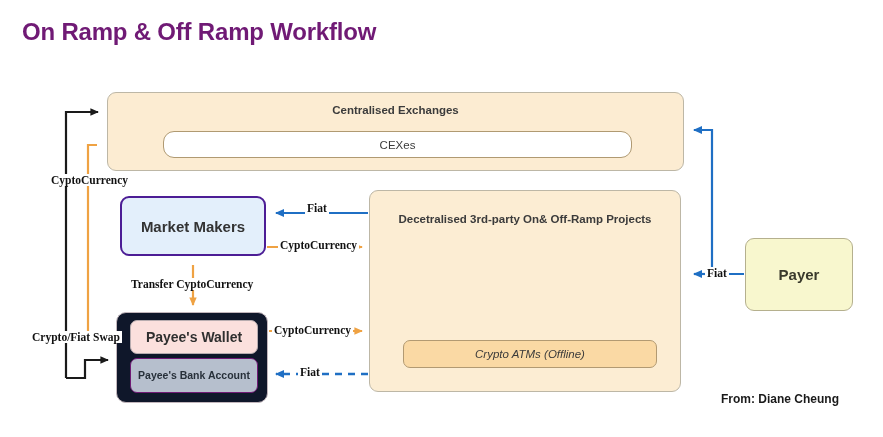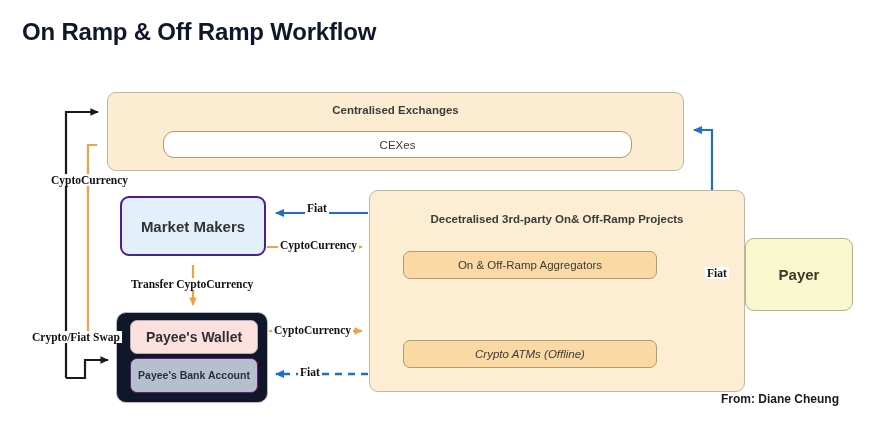--- a/index.html
+++ b/index.html
@@ -22,21 +22,21 @@
     width: 883px;
     height: 437px;
   }
 
   .title {
     position: absolute;
     left: 22px;
     top: 18px;
     font-size: 24px;
     font-weight: bold;
-    color: #0f172a;
+    color: #701a75;
     letter-spacing: -0.2px;
     font-family: "Liberation Sans", sans-serif;
     white-space: nowrap;
   }
 
   .credit {
     position: absolute;
     left: 721px;
     top: 392px;
     font-size: 12px;
@@ -127,21 +127,21 @@
     border-radius: 7px;
     display: flex; align-items: center; justify-content: center;
     font-size: 10.5px; font-weight: bold; color: #27303a;
     line-height: 1.15;
     text-align: center;
   }
 
   
   .dec-outer {
     left: 369px; top: 190px;
-    width: 376px; height: 202px;
+    width: 312px; height: 202px;
     background: #fcedd3;
     border: 1px solid #bdb7a6;
     display: block;
   }
   .dec-title {
     position: absolute;
     left: 0; top: 22px;
     width: 100%;
     text-align: center;
     font-size: 11.5px;
@@ -257,21 +257,20 @@
 
   <div class="node market-makers">Market Makers</div>
 
   <div class="node payee-group">
     <div class="payee-wallet">Payee's Wallet</div>
     <div class="payee-bank">Payee's Bank Account</div>
   </div>
 
   <div class="node dec-outer">
     <div class="dec-title">Decetralised 3rd-party On&amp; Off-Ramp Projects</div>
-    <div class="dec-item dec-item-0">On &amp; Off-Ramp Aggregators</div>
     <div class="dec-item dec-item-2">Crypto ATMs (Offline)</div>
   </div>
 
   <div class="node payer">Payer</div>
 
   <div class="edge-label lbl-crypto-left">CyptoCurrency</div>
   <div class="edge-label lbl-crypto-swap">Crypto/Fiat Swap</div>
   <div class="edge-label lbl-transfer">Transfer CyptoCurrency</div>
   <div class="edge-label lbl-fiat-mm">Fiat</div>
   <div class="edge-label lbl-crypto-mm">CyptoCurrency</div>

